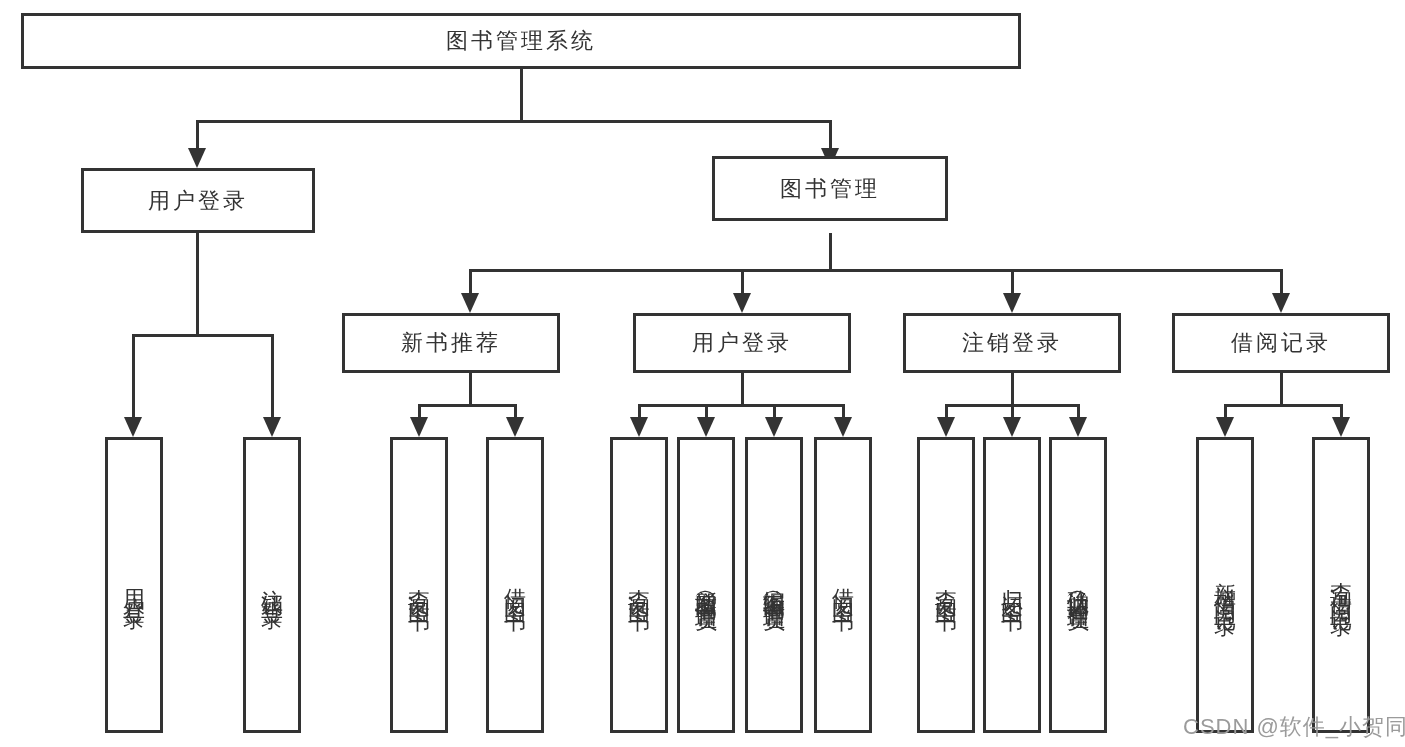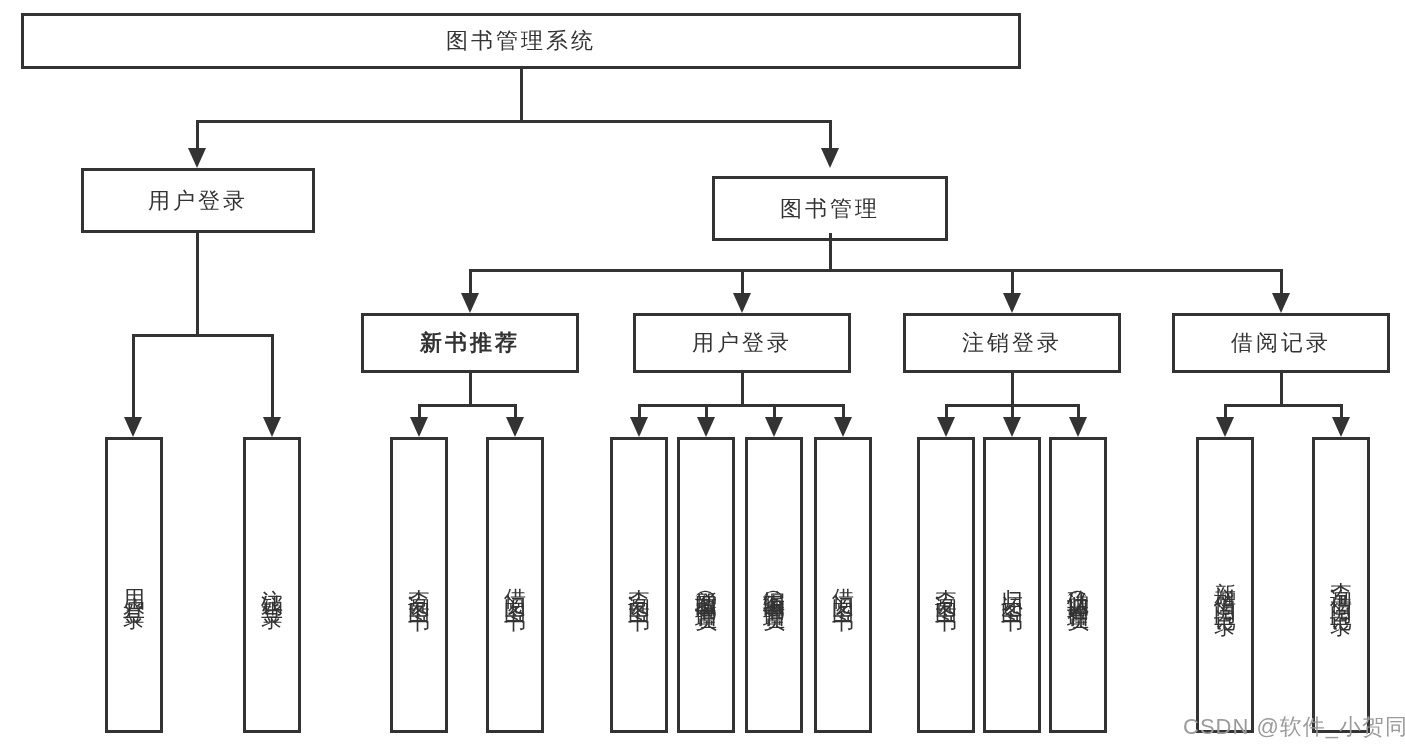--- a/index.html
+++ b/index.html
@@ -59,21 +59,21 @@
   <div class="vl" style="left:520px;top:69px;height:54px;"></div>
   <div class="hl" style="left:196px;top:120px;width:636px;"></div>
   <div class="vl" style="left:196px;top:120px;height:32px;"></div>
   <div class="ah" style="left:188px;top:148px;"></div>
   <div class="vl" style="left:829px;top:120px;height:32px;"></div>
   <div class="ah" style="left:821px;top:148px;"></div>
 
   <div class="node" style="left:81px;top:168px;width:234px;height:65px;">
     <span>用户登录</span>
   </div>
-  <div class="node" style="left:712px;top:176px;width:236px;height:65px;">
+  <div class="node" style="left:712px;top:156px;width:236px;height:65px;">
     <span>图书管理</span>
   </div>
 
   <div class="vl" style="left:196px;top:233px;height:104px;"></div>
   <div class="hl" style="left:132px;top:334px;width:142px;"></div>
   <div class="vl" style="left:132px;top:334px;height:85px;"></div>
   <div class="ah" style="left:124px;top:417px;"></div>
   <div class="vl" style="left:271px;top:334px;height:85px;"></div>
   <div class="ah" style="left:263px;top:417px;"></div>
 
@@ -81,21 +81,21 @@
   <div class="hl" style="left:469px;top:269px;width:814px;"></div>
   <div class="vl" style="left:469px;top:269px;height:28px;"></div>
   <div class="ah" style="left:461px;top:293px;"></div>
   <div class="vl" style="left:741px;top:269px;height:28px;"></div>
   <div class="ah" style="left:733px;top:293px;"></div>
   <div class="vl" style="left:1011px;top:269px;height:28px;"></div>
   <div class="ah" style="left:1003px;top:293px;"></div>
   <div class="vl" style="left:1280px;top:269px;height:28px;"></div>
   <div class="ah" style="left:1272px;top:293px;"></div>
 
-  <div class="node" style="left:361px;top:313px;width:218px;height:60px;font-weight:bold;">
+  <div class="node" style="left:342px;top:313px;width:218px;height:60px;">
     <span>新书推荐</span>
   </div>
   <div class="node" style="left:633px;top:313px;width:218px;height:60px;">
     <span>用户登录</span>
   </div>
   <div class="node" style="left:903px;top:313px;width:218px;height:60px;">
     <span>注销登录</span>
   </div>
   <div class="node" style="left:1172px;top:313px;width:218px;height:60px;">
     <span>借阅记录</span>

